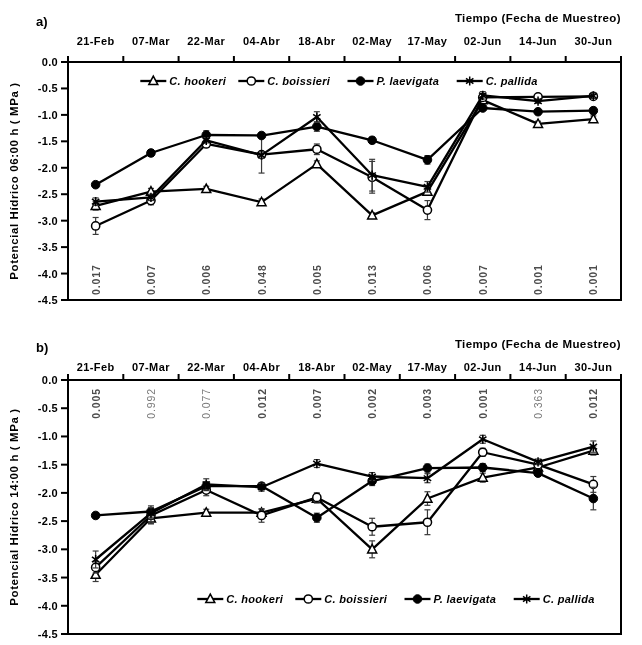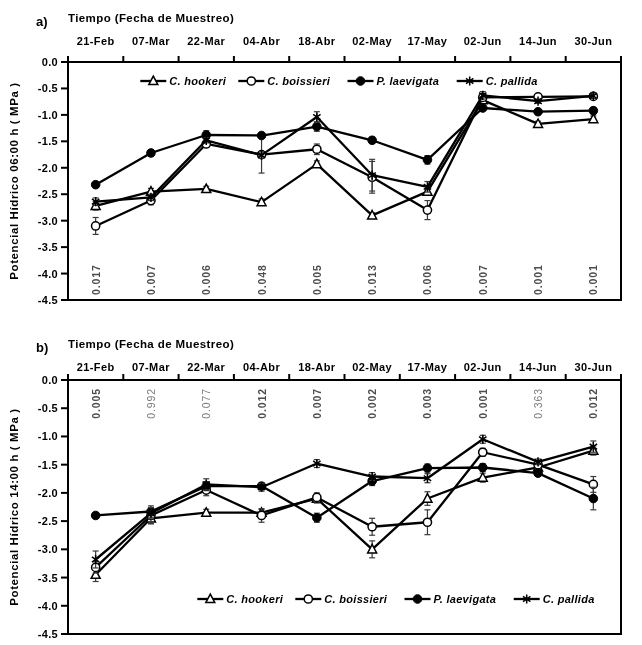--- a/index.html
+++ b/index.html
@@ -10,21 +10,21 @@
     font-family:"Liberation Sans","DejaVu Sans",sans-serif;
     color:#000;
     overflow:hidden;
   }
   .panel-letter{
     position:absolute;left:36px;
     font-size:13px;font-weight:bold;
   }
   .panel-title{
     position:absolute;left:68px;width:553px;
-    text-align:left;font-size:11.5px;font-weight:bold;letter-spacing:0.4px;
+    text-align:right;font-size:11.5px;font-weight:bold;letter-spacing:0.4px;
   }
   .ylabel{
     position:absolute;left:-105px;width:238px;
     transform:rotate(-90deg);
     text-align:center;font-size:11.5px;font-weight:bold;letter-spacing:0.6px;
     white-space:nowrap;
   }
   svg{position:absolute;left:0;top:0;}
   text{font-family:"Liberation Sans","DejaVu Sans",sans-serif;}
   .tick-label{font-size:11px;font-weight:bold;letter-spacing:0.3px;}

